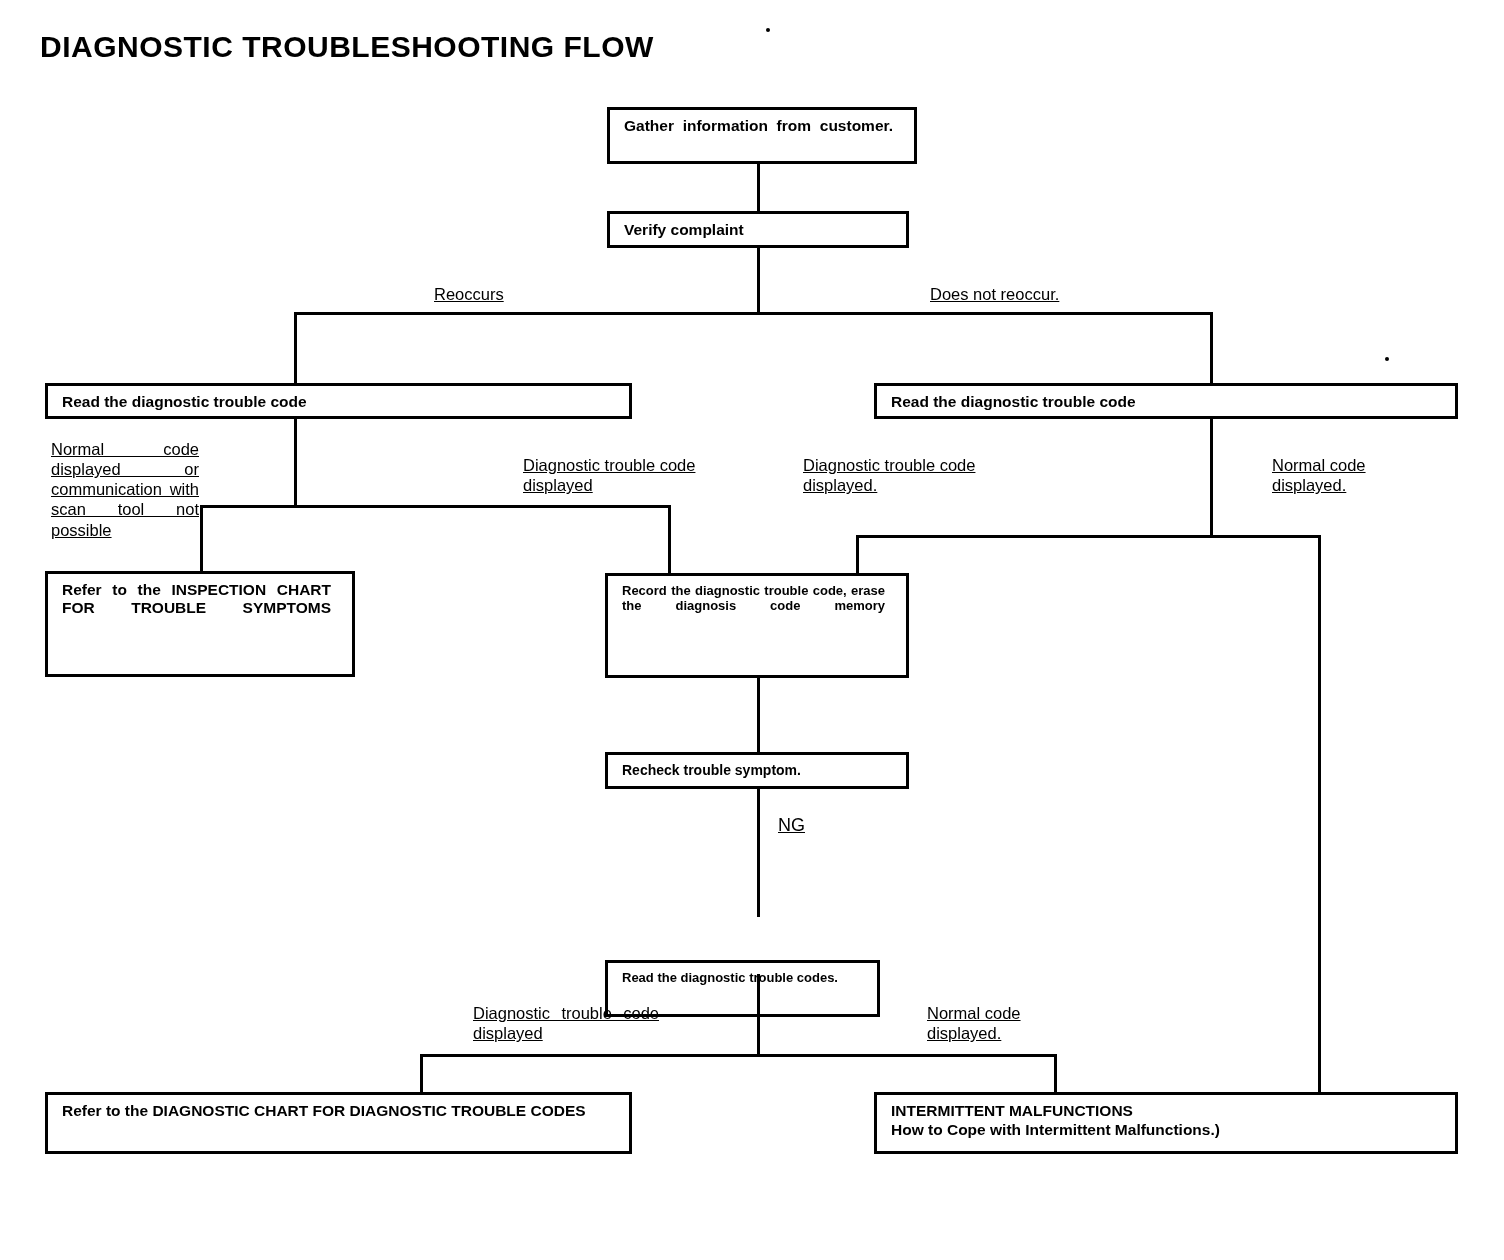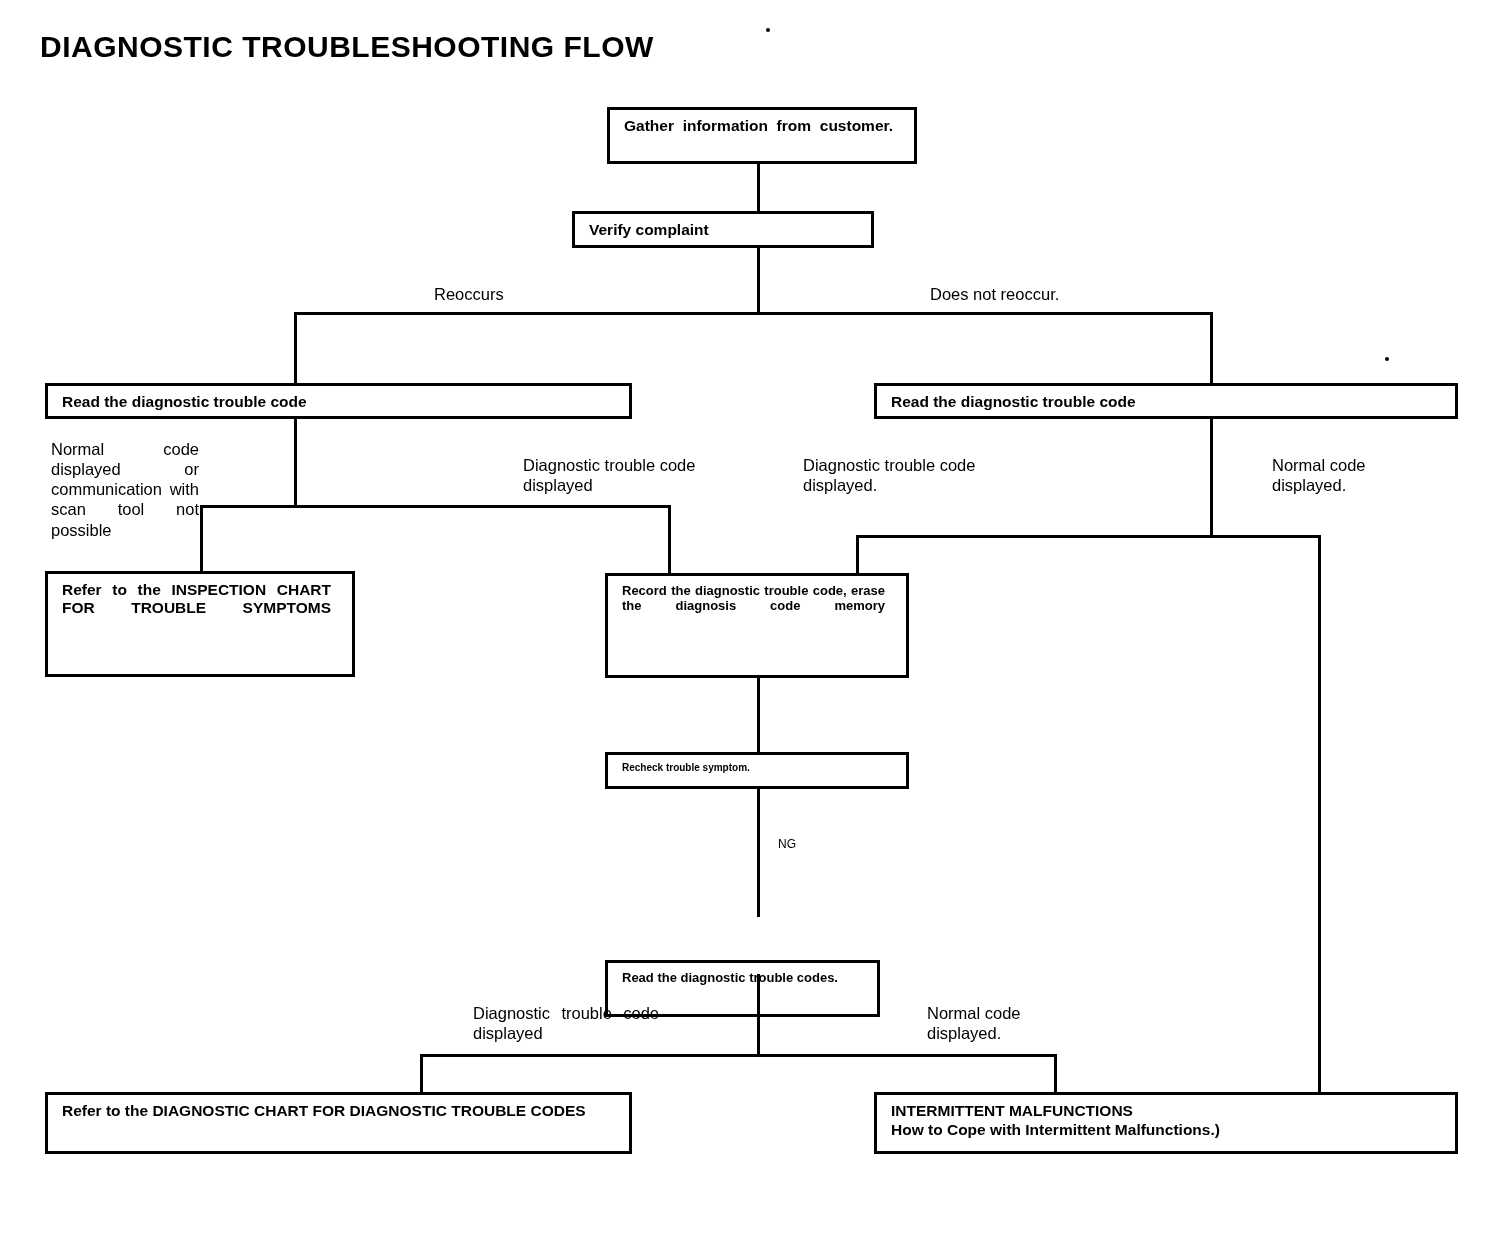--- a/index.html
+++ b/index.html
@@ -48,20 +48,21 @@
     content: "";
     display: inline-block;
     width: 100%;
   }
 
   
   .elabel {
     position: absolute;
     line-height: 1.22;
     white-space: pre-line;
+    text-decoration: underline;
   }
   .elabel.justify {
     white-space: normal;
     text-align: justify;
   }
   .elabel.justify::after {
     content: "";
     display: inline-block;
     width: 100%;
   }
@@ -90,21 +91,21 @@
 
   <div class="title" style="left:40px; top:14px; font-size:30px;margin-top:16px;">DIAGNOSTIC TROUBLESHOOTING FLOW</div>
   <div class="dot" style="left:766px; top:28px; width:4px; height:4px;"></div>
 
   <div class="node justify" style="left:607px; top:107px; width:310px; height:57px; font-size:15.5px;">
     <span class="txt">Gather information from customer.</span>
   </div>
 
   <div class="vline" style="left:757px; top:164px; height:47px;"></div>
 
-  <div class="node" style="left:572px; top:211px; width:302px; height:37px; font-size:15.5px;">
+  <div class="node" style="left:607px; top:211px; width:302px; height:37px; font-size:15.5px;">
     <span class="txt">Verify complaint</span>
   </div>
 
   <div class="vline" style="left:757px; top:248px; height:66px;"></div>
   <div class="hline" style="left:294px; top:312px; width:919px;"></div>
   <div class="vline" style="left:294px; top:312px; height:72px;"></div>
   <div class="vline" style="left:1210px; top:312px; height:72px;"></div>
 
   <div class="elabel" style="left:434px; top:284px; font-size:16.5px;">Reoccurs</div>
   <div class="elabel" style="left:930px; top:284px; font-size:16.5px;">Does not reoccur.</div>
@@ -137,26 +138,26 @@
   <div class="node justify" style="left:45px; top:571px; width:310px; height:106px; font-size:15.5px;">
     <span class="txt">Refer to the INSPECTION CHART FOR TROUBLE SYMPTOMS</span>
   </div>
 
   <div class="node justify" style="left:605px; top:573px; width:304px; height:105px; font-size:13px;">
     <span class="txt">Record the diagnostic trouble code, erase the diagnosis code memory</span>
   </div>
 
   <div class="vline" style="left:757px; top:678px; height:74px;"></div>
 
-  <div class="node" style="left:605px; top:752px; width:304px; height:37px; font-size:10px;">
+  <div class="node" style="left:605px; top:752px; width:304px; height:37px; font-size:14px;">
     <span class="txt">Recheck trouble symptom.</span>
   </div>
 
   <div class="vline" style="left:757px; top:789px; height:128px;"></div>
-  <div class="elabel" style="left:778px; top:837px; font-size:12px;">NG</div>
+  <div class="elabel" style="left:778px; top:815px; font-size:18px;">NG</div>
 
   <div class="node" style="left:605px; top:960px; width:275px; height:57px; font-size:13px;">
     <span class="txt">Read the diagnostic trouble codes.</span>
   </div>
 
   <div class="vline" style="left:757px; top:974px; height:80px;"></div>
   <div class="hline" style="left:420px; top:1054px; width:637px;"></div>
   <div class="vline" style="left:420px; top:1054px; height:38px;"></div>
   <div class="vline" style="left:1054px; top:1054px; height:38px;"></div>
 

